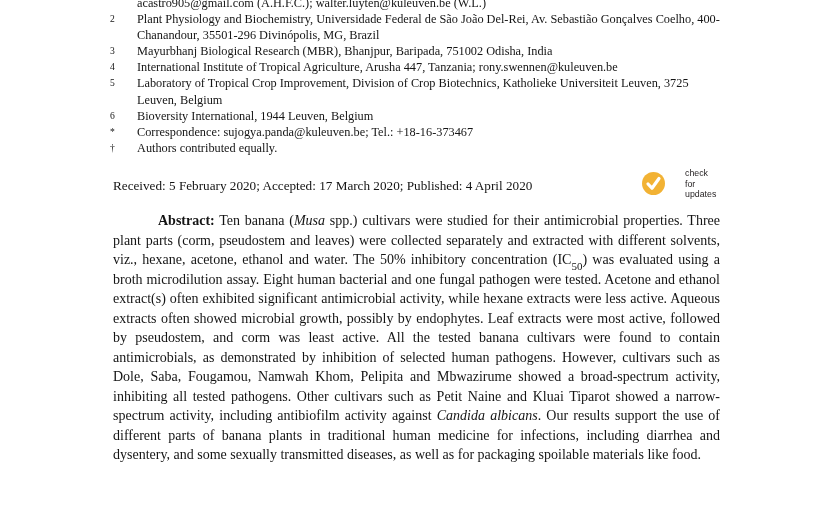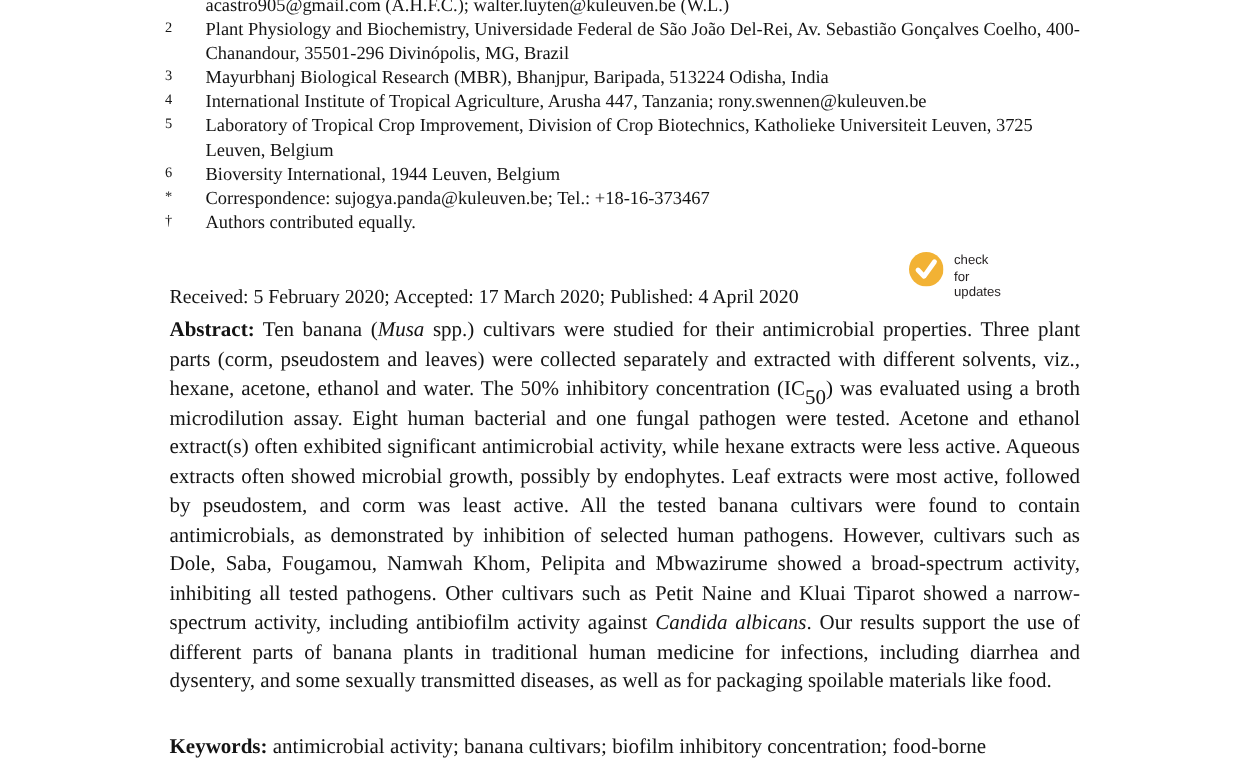--- a/index.html
+++ b/index.html
@@ -19,46 +19,46 @@
   .affil-marker {
     flex:0 0 27px; width:27px; font-size:9.6px; line-height:16.1px;
     padding-top:0px; color:#141414;
   }
   .affil-text { flex:1; }
   .affil-continuation { margin-left:27px; }
 
   
   .dates-line {
     position:absolute; left:113px; top:177px; width:560px;
-    font-size:13.2px; line-height:17px; white-space:nowrap;margin-top:12px;
+    font-size:13.2px; line-height:17px; white-space:nowrap;
   }
 
   
   .updates-badge {
-    position:absolute; left:606px; top:168px;
-    display:flex; align-items:flex-start; gap:7px; cursor:pointer;
+    position:absolute; left:642px; top:168px;
+    display:flex; align-items:center; gap:20px; cursor:pointer;
   }
   .badge-circle {
     width:23px; height:23px; border-radius:50%;
     display:flex; align-items:center; justify-content:center;
   }
   .badge-text {
     font-family:"Liberation Sans", sans-serif;
     font-size:8.8px; line-height:10.5px; color:#231f20; text-align:left;
   }
   .badge-text .l2 { font-weight:400; }
 
   
   .abstract {
     position:absolute; left:113px; top:211px; width:607px; height:293px;
     font-size:14px; line-height:19.5px; text-align:justify; overflow:hidden;
   }
-  .abstract b, .keywords b { font-weight:700; }
+  .abstract b, .keywords b { font-weight:700;margin-left:45px; }
   .abstract i { }
-  .abstract sub { font-size:14px; position:relative; bottom:-2px; line-height:0; }
+  .abstract sub { font-size:11px; position:relative; bottom:-2px; line-height:0; }
 
   
   .keywords {
     position:absolute; left:113px; top:489px; width:620px;
     font-size:14px; line-height:19.5px; white-space:nowrap; overflow:hidden;
   }
 </style>
 </head>
 <body>
 
@@ -66,21 +66,21 @@
 
   <div class="affiliations">
     <div class="affil-continuation">acastro905@gmail.com (A.H.F.C.); walter.luyten@kuleuven.be (W.L.)</div>
 
     <div class="affil-row">
       <span class="affil-marker">2</span>
       <span class="affil-text">Plant Physiology and Biochemistry, Universidade Federal de São João Del-Rei, Av. Sebastião Gonçalves Coelho, 400-Chanandour, 35501-296 Divinópolis, MG, Brazil</span>
     </div>
     <div class="affil-row">
       <span class="affil-marker">3</span>
-      <span class="affil-text">Mayurbhanj Biological Research (MBR), Bhanjpur, Baripada, 513224 Odisha, India</span>
+      <span class="affil-text">Mayurbhanj Biological Research (MBR), Bhanjpur, Baripada, 751002 Odisha, India</span>
     </div>
     <div class="affil-row">
       <span class="affil-marker">4</span>
       <span class="affil-text">International Institute of Tropical Agriculture, Arusha 447, Tanzania; rony.swennen@kuleuven.be</span>
     </div>
     <div class="affil-row">
       <span class="affil-marker">5</span>
       <span class="affil-text">Laboratory of Tropical Crop Improvement, Division of Crop Biotechnics, Katholieke Universiteit Leuven, 3725 Leuven, Belgium</span>
     </div>
     <div class="affil-row">
@@ -107,15 +107,14 @@
       </svg>
     </div>
     <div class="badge-text">
       <div class="l1">check for</div>
       <div class="l2">updates</div>
     </div>
   </div>
 
   <div class="abstract"><b>Abstract:</b><span> Ten banana (</span><i>Musa</i><span> spp.) cultivars were studied for their antimicrobial properties. Three plant parts (corm, pseudostem and leaves) were collected separately and extracted with different solvents, viz., hexane, acetone, ethanol and water. The 50% inhibitory concentration (IC</span><sub>50</sub><span>) was evaluated using a broth microdilution assay. Eight human bacterial and one fungal pathogen were tested. Acetone and ethanol extract(s) often exhibited significant antimicrobial activity, while hexane extracts were less active. Aqueous extracts often showed microbial growth, possibly by endophytes. Leaf extracts were most active, followed by pseudostem, and corm was least active. All the tested banana cultivars were found to contain antimicrobials, as demonstrated by inhibition of selected human pathogens. However, cultivars such as Dole, Saba, Fougamou, Namwah Khom, Pelipita and Mbwazirume showed a broad-spectrum activity, inhibiting all tested pathogens. Other cultivars such as Petit Naine and Kluai Tiparot showed a narrow-spectrum activity, including antibiofilm activity against </span><i>Candida albicans</i><span>. Our results support the use of different parts of banana plants in traditional human medicine for infections, including diarrhea and dysentery, and some sexually transmitted diseases, as well as for packaging spoilable materials like food.</span></div>
 
-  <div class="keywords"><b>Keywords:</b><span> antimicrobial activity; banana cultivars; biofilm inhibitory concentration; food-borne</span></div>
 
 </div>
 
 </body></html>

